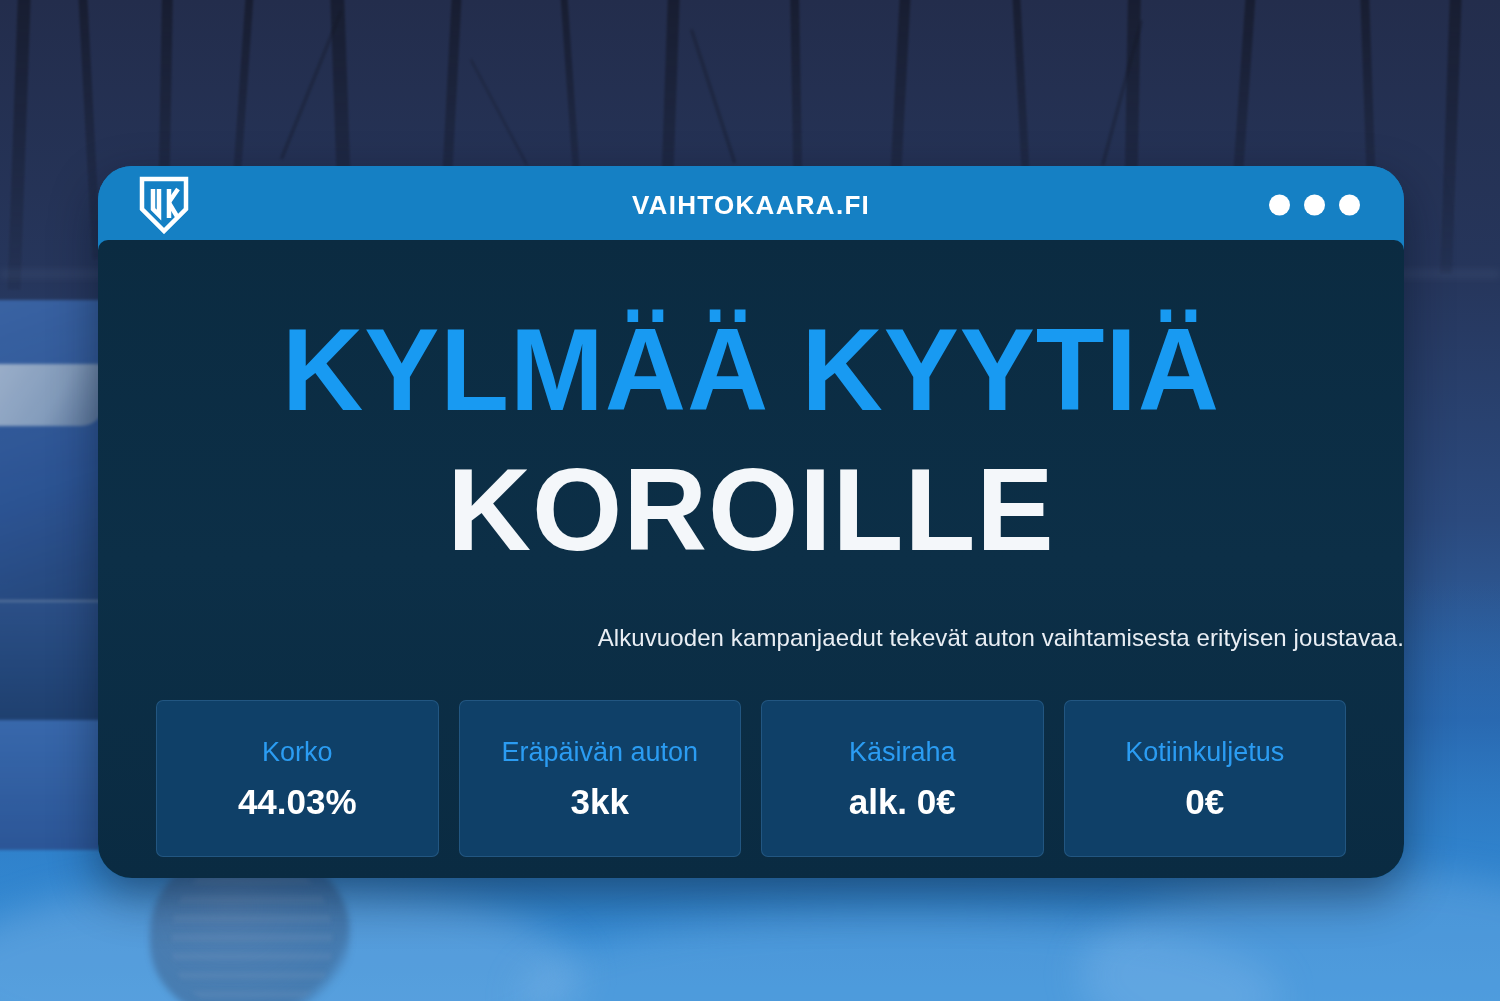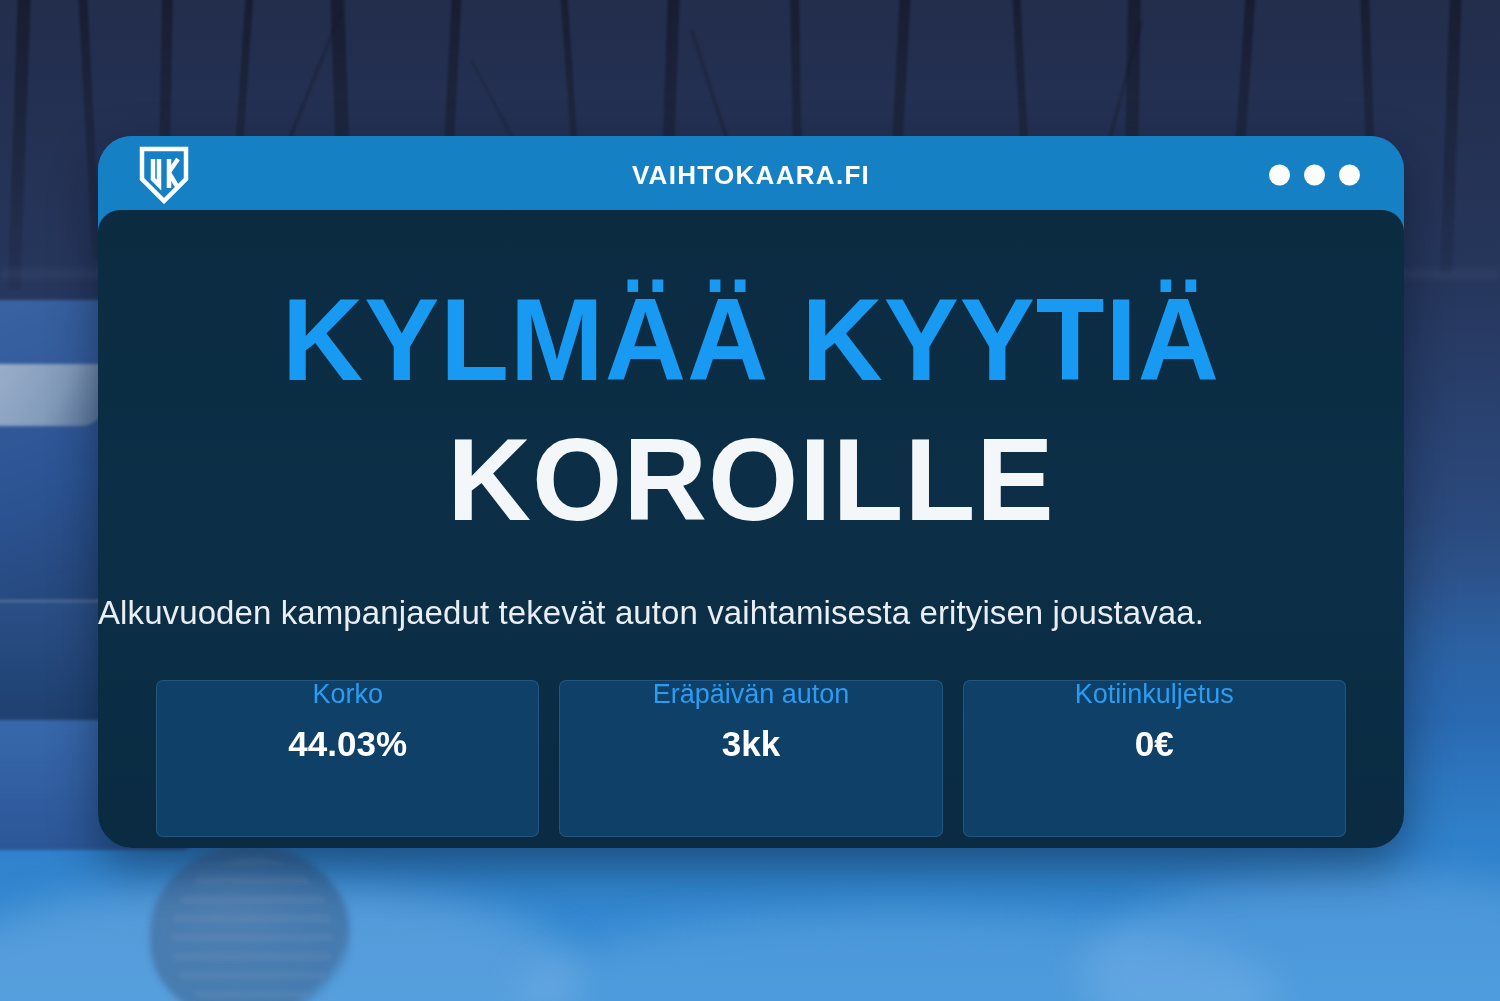--- a/index.html
+++ b/index.html
@@ -110,21 +110,21 @@
     background:
       repeating-linear-gradient(to bottom, rgba(120,150,190,0.22) 0 7px, rgba(25,40,70,0.0) 7px 19px);
     border-radius: 50% 50% 40% 40%;
     filter: blur(2px);
   }
 
   
   #window {
     position: absolute;
     left: 98px;
-    top: 136px;
+    top: 166px;
     width: 1306px;
     height: 712px;
     border-radius: 34px;
     background: #1580c4;
     box-shadow: 0 18px 48px rgba(4,14,28,0.45);
     overflow: hidden;
   }
   #titlebar {
     position: relative;
     height: 78px;
@@ -166,21 +166,21 @@
   }
 
   
   #content {
     position: absolute;
     left: 0;
     top: 74px;
     width: 1306px;
     height: 638px;
     background: linear-gradient(180deg, #0b2b41 0%, #0c2f47 50%, #0a2b42 100%);
-    border-radius: 22px;
+    border-radius: 10px;
     padding: 0;
     box-sizing: border-box;
   }
 
   #headline-1 {
     text-align: center;
     color: #189af2;
     font-size: 116px;
     font-weight: bold;
     letter-spacing: 1px;
@@ -195,23 +195,23 @@
     color: #f4f7fa;
     font-size: 116px;
     font-weight: bold;
     letter-spacing: 1px;
     line-height: 1.0;
     margin: 12px;
     padding-top: 12px;
     white-space: nowrap;
   }
   #subtitle {
-    text-align: left;
+    text-align: right;
     color: #e9eef4;
-    font-size: 33px;
+    font-size: 24px;
     font-weight: normal;
     margin: 0;
     padding-top: 44px;
     letter-spacing: 0.1px;
     white-space: nowrap;
   }
 
   #cards {
     display: flex;
     gap: 20px;
@@ -220,20 +220,21 @@
   }
   .card {
     flex: 1 1 0;
     height: 155px;
     background: #0f4068;
     border: 1px solid rgba(90,150,200,0.26);
     border-radius: 7px;
     display: flex;
     flex-direction: column;
     align-items: center;
+    justify-content: center;
     gap: 18px;
   }
   .card-label {
     color: #2b9cf2;
     font-size: 27px;
     font-weight: normal;
     line-height: 1;
   }
   .card-value {
     color: #ffffff;
@@ -320,20 +321,24 @@
         <div class="card">
           <span class="card-label">Korko</span>
           <span class="card-value">44.03%</span>
         </div>
 
         <div class="card">
           <span class="card-label">Eräpäivän auton</span>
           <span class="card-value">3kk</span>
         </div>
 
+        <div class="card">
+          <span class="card-label">Käsiraha</span>
+          <span class="card-value">alk. 0€</span>
+        </div>
 
         <div class="card">
           <span class="card-label">Kotiinkuljetus</span>
           <span class="card-value">0€</span>
         </div>
 
       </div>
     </div>
   </div>
 </div>

